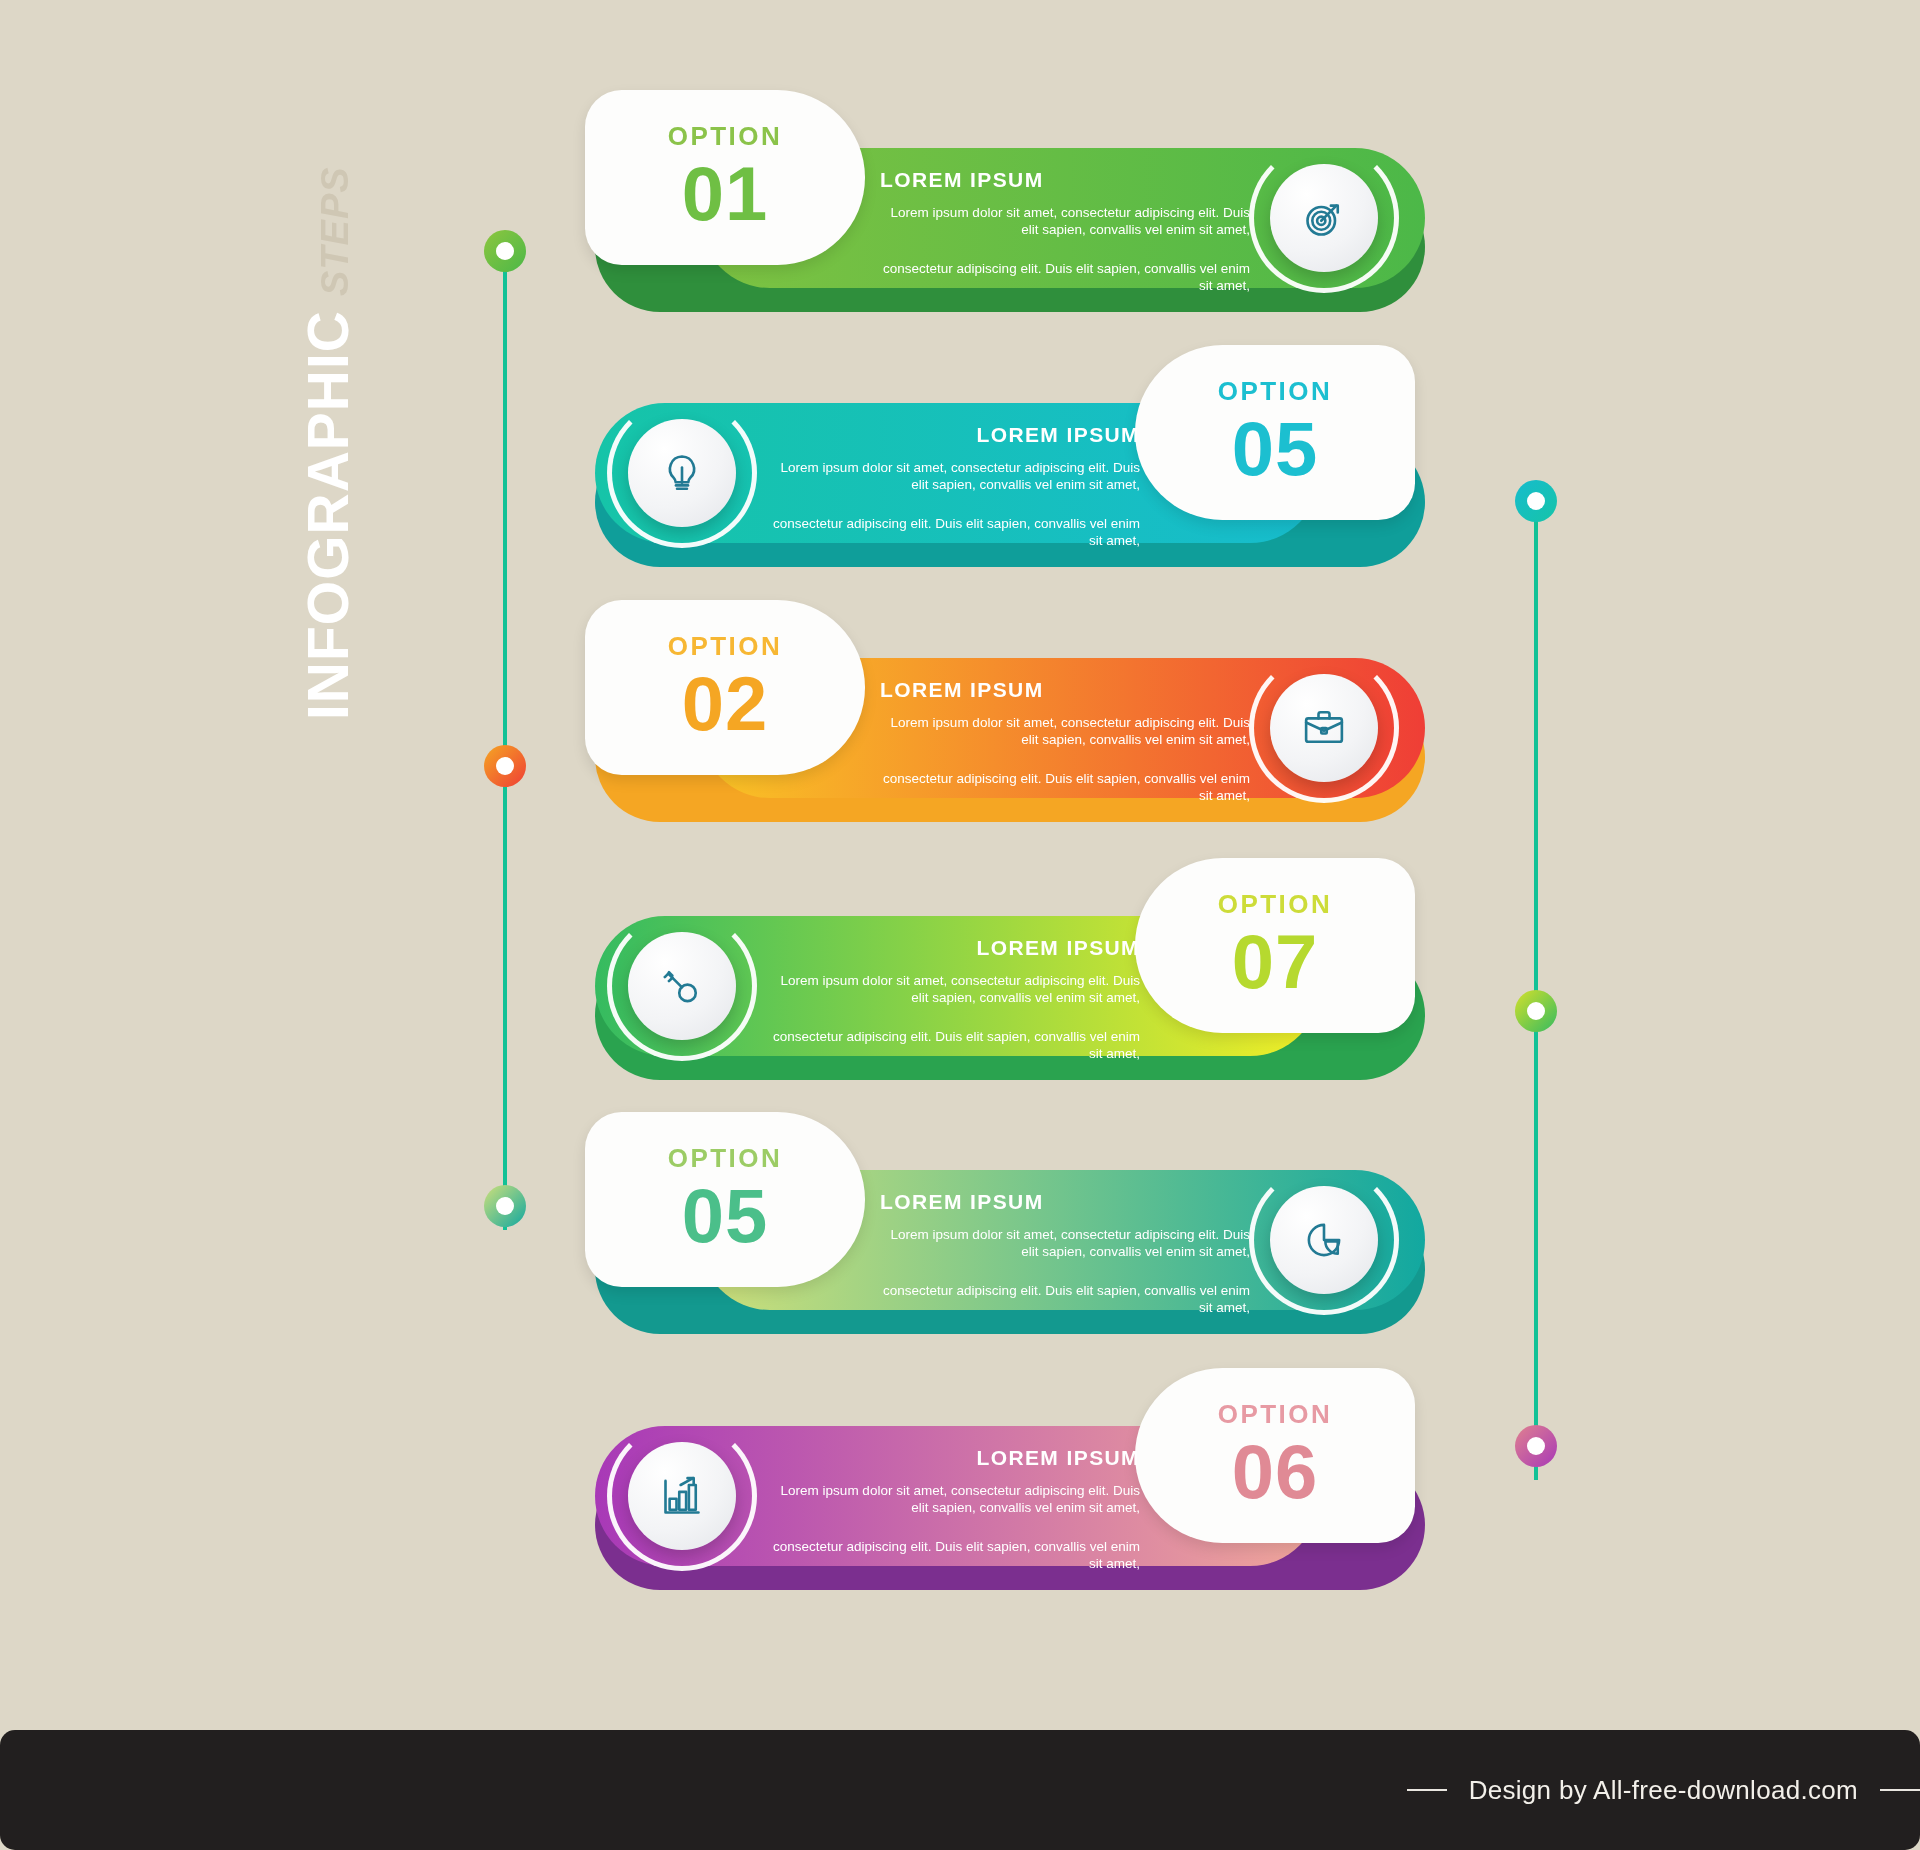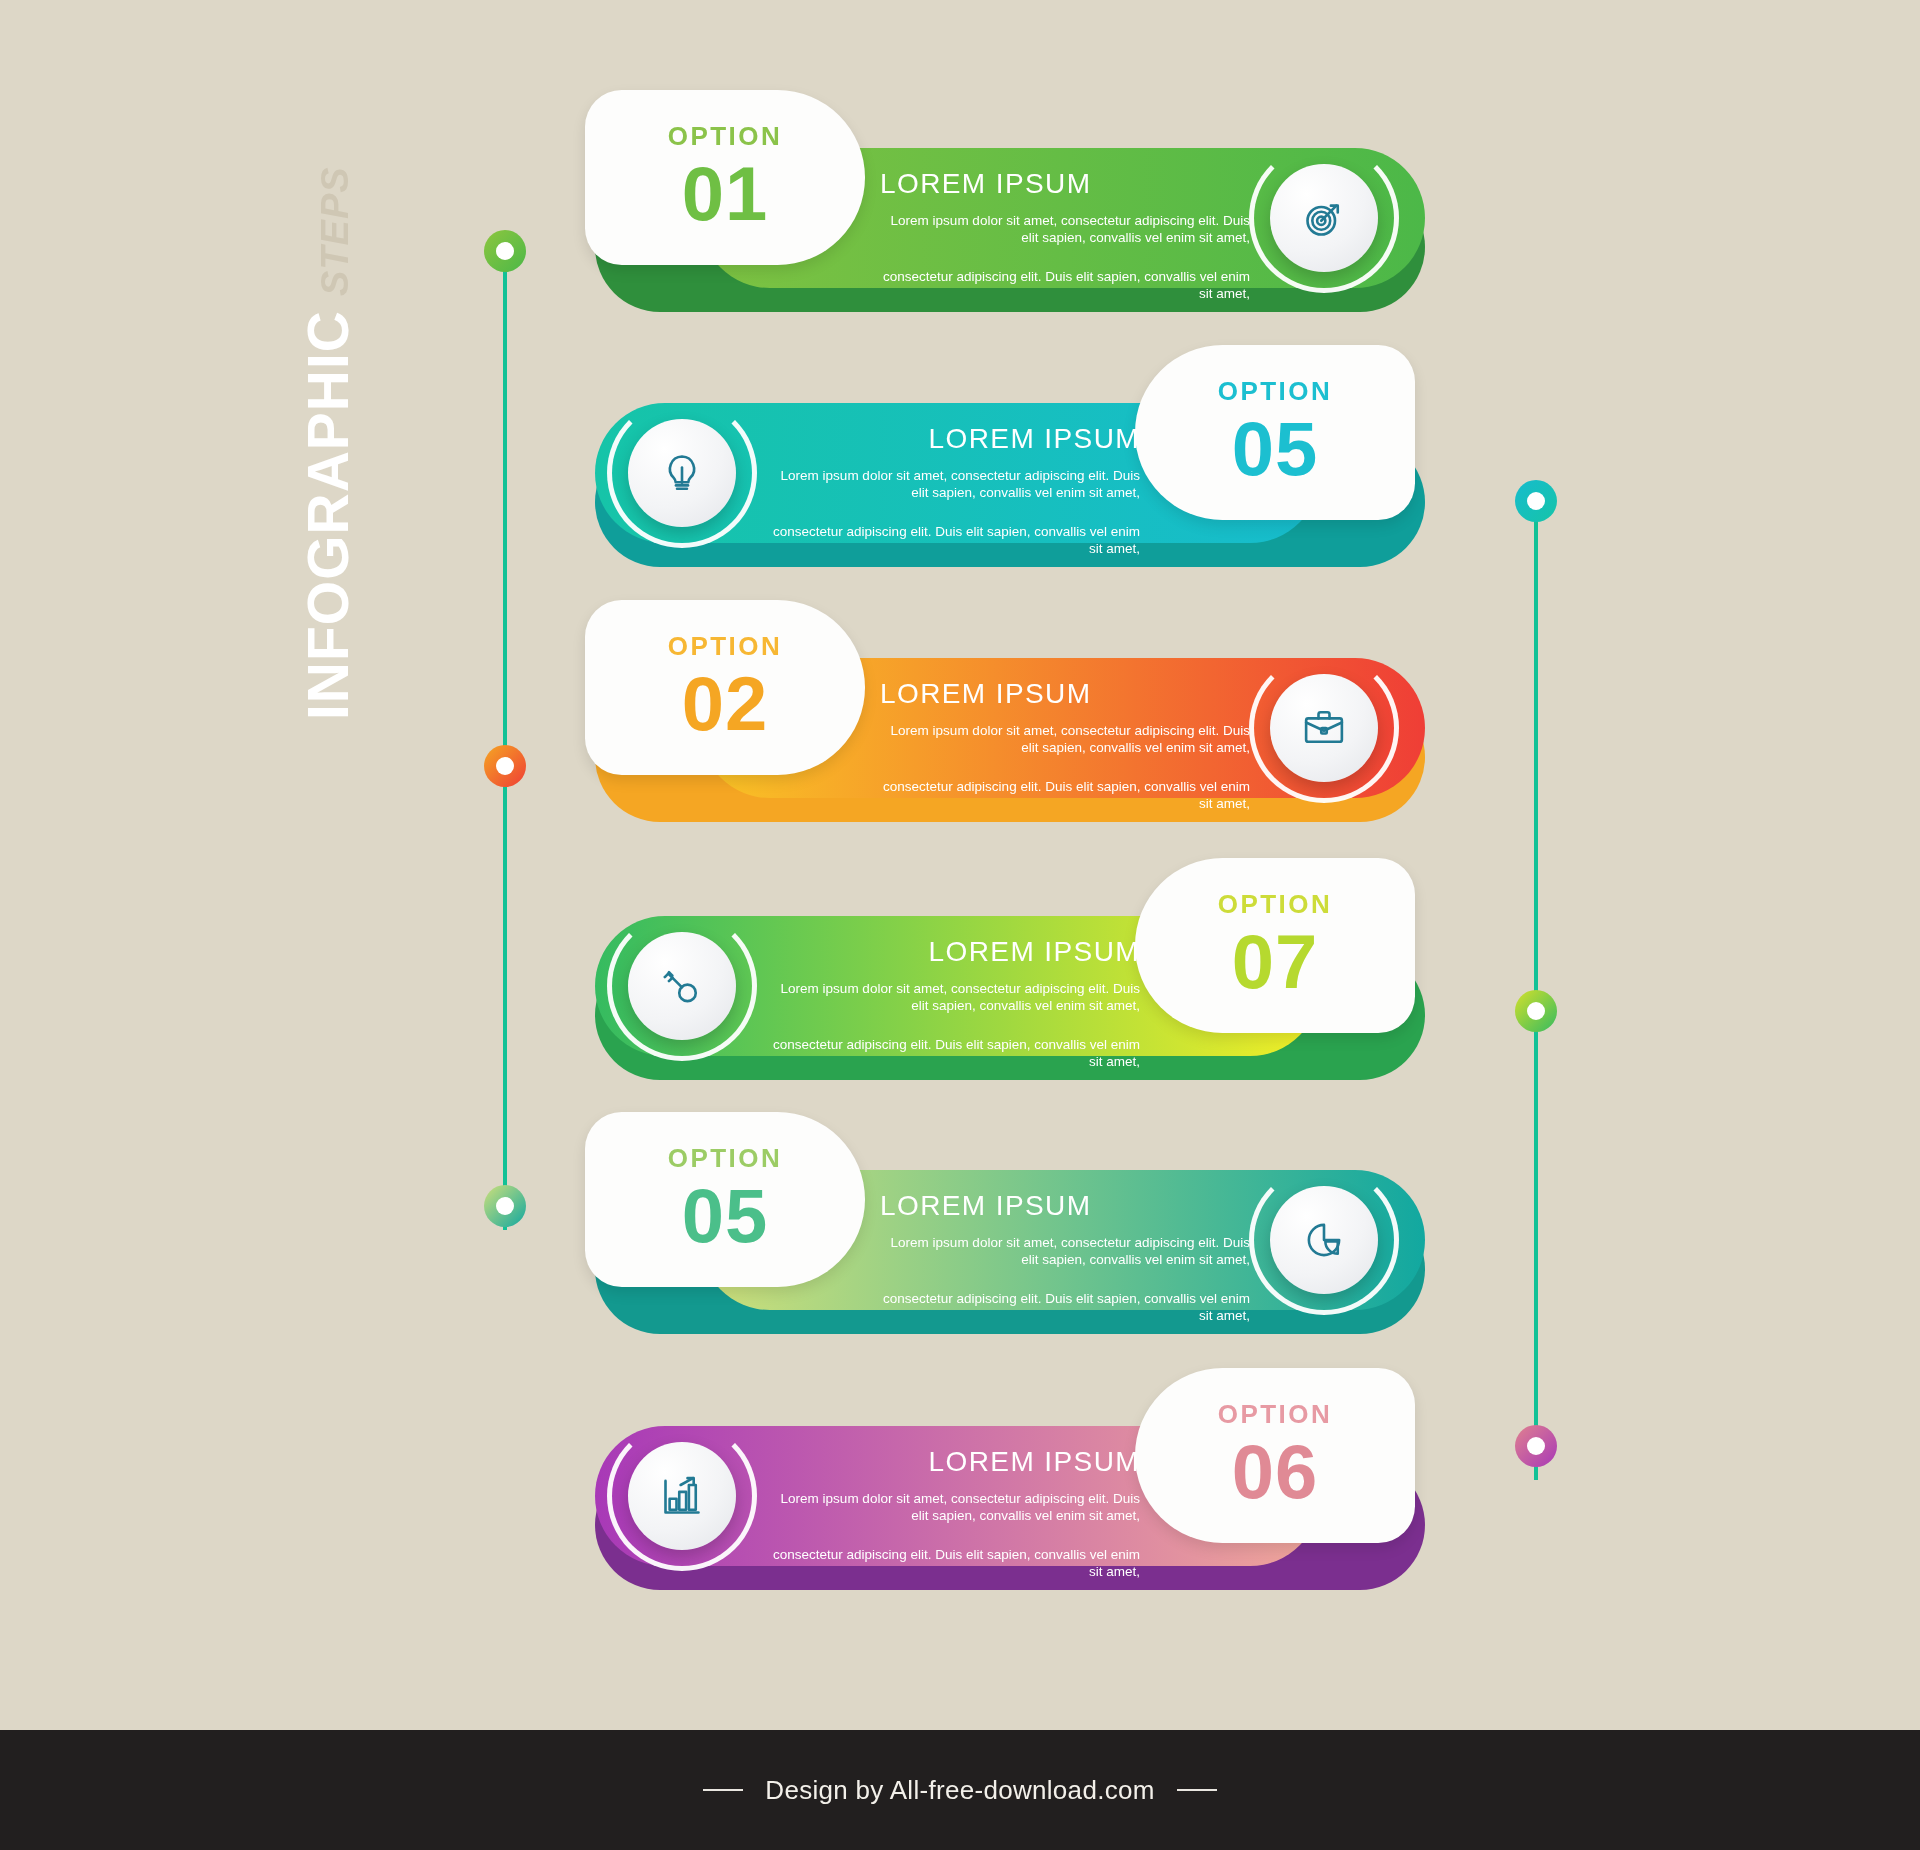--- a/index.html
+++ b/index.html
@@ -67,21 +67,21 @@
     font-size: 26px; font-weight: bold; letter-spacing: 2.5px;
     line-height: 1;
   }
   .tab .opt-num {
     font-size: 76px; font-weight: bold; line-height: .98; letter-spacing: 1px;
   }
 
   
   .txt { position: absolute; top: 78px; width: 370px; color: #fff; }
   .txt .head {
-    font-size: 28px; font-weight: normal; letter-spacing: 1.4px;
+    font-size: 21px; font-weight: bold; letter-spacing: 1.4px;
     margin-bottom: 12px;
   }
   .txt .body { font-size: 13.5px; line-height: 1.28; }
   .txt .body p + p { margin-top: 21px; }
   .txt.align-right { text-align: right; }
 
   
   .medal {
     position: absolute; top: 66px;
     width: 124px; height: 124px; border-radius: 50%;
@@ -99,21 +99,21 @@
     box-shadow: 0 7px 16px rgba(0,0,0,.18);
     display: flex; align-items: center; justify-content: center;
   }
   .medal svg { width: 44px; height: 44px; stroke: #227a94; fill: none;
                stroke-width: 1.9; stroke-linecap: round; stroke-linejoin: round; }
 
   
   .footer {
     position: absolute; left: 0; bottom: 0; width: 1920px; height: 120px;
     background: #221f1f;
-    display: flex; align-items: center; justify-content: center; gap: 22px;
+    display: flex; align-items: center; justify-content: flex-end; gap: 22px; border-radius: 15px;
   }
   .footer .dash { width: 40px; height: 2px; background: #e9e6e0; }
   .footer .credit { color: #f3f0ea; font-size: 26px; letter-spacing: .3px; }
 </style>
 </head>
 <body>
 
 <div class="canvas">
 
   <div class="vtitle">

